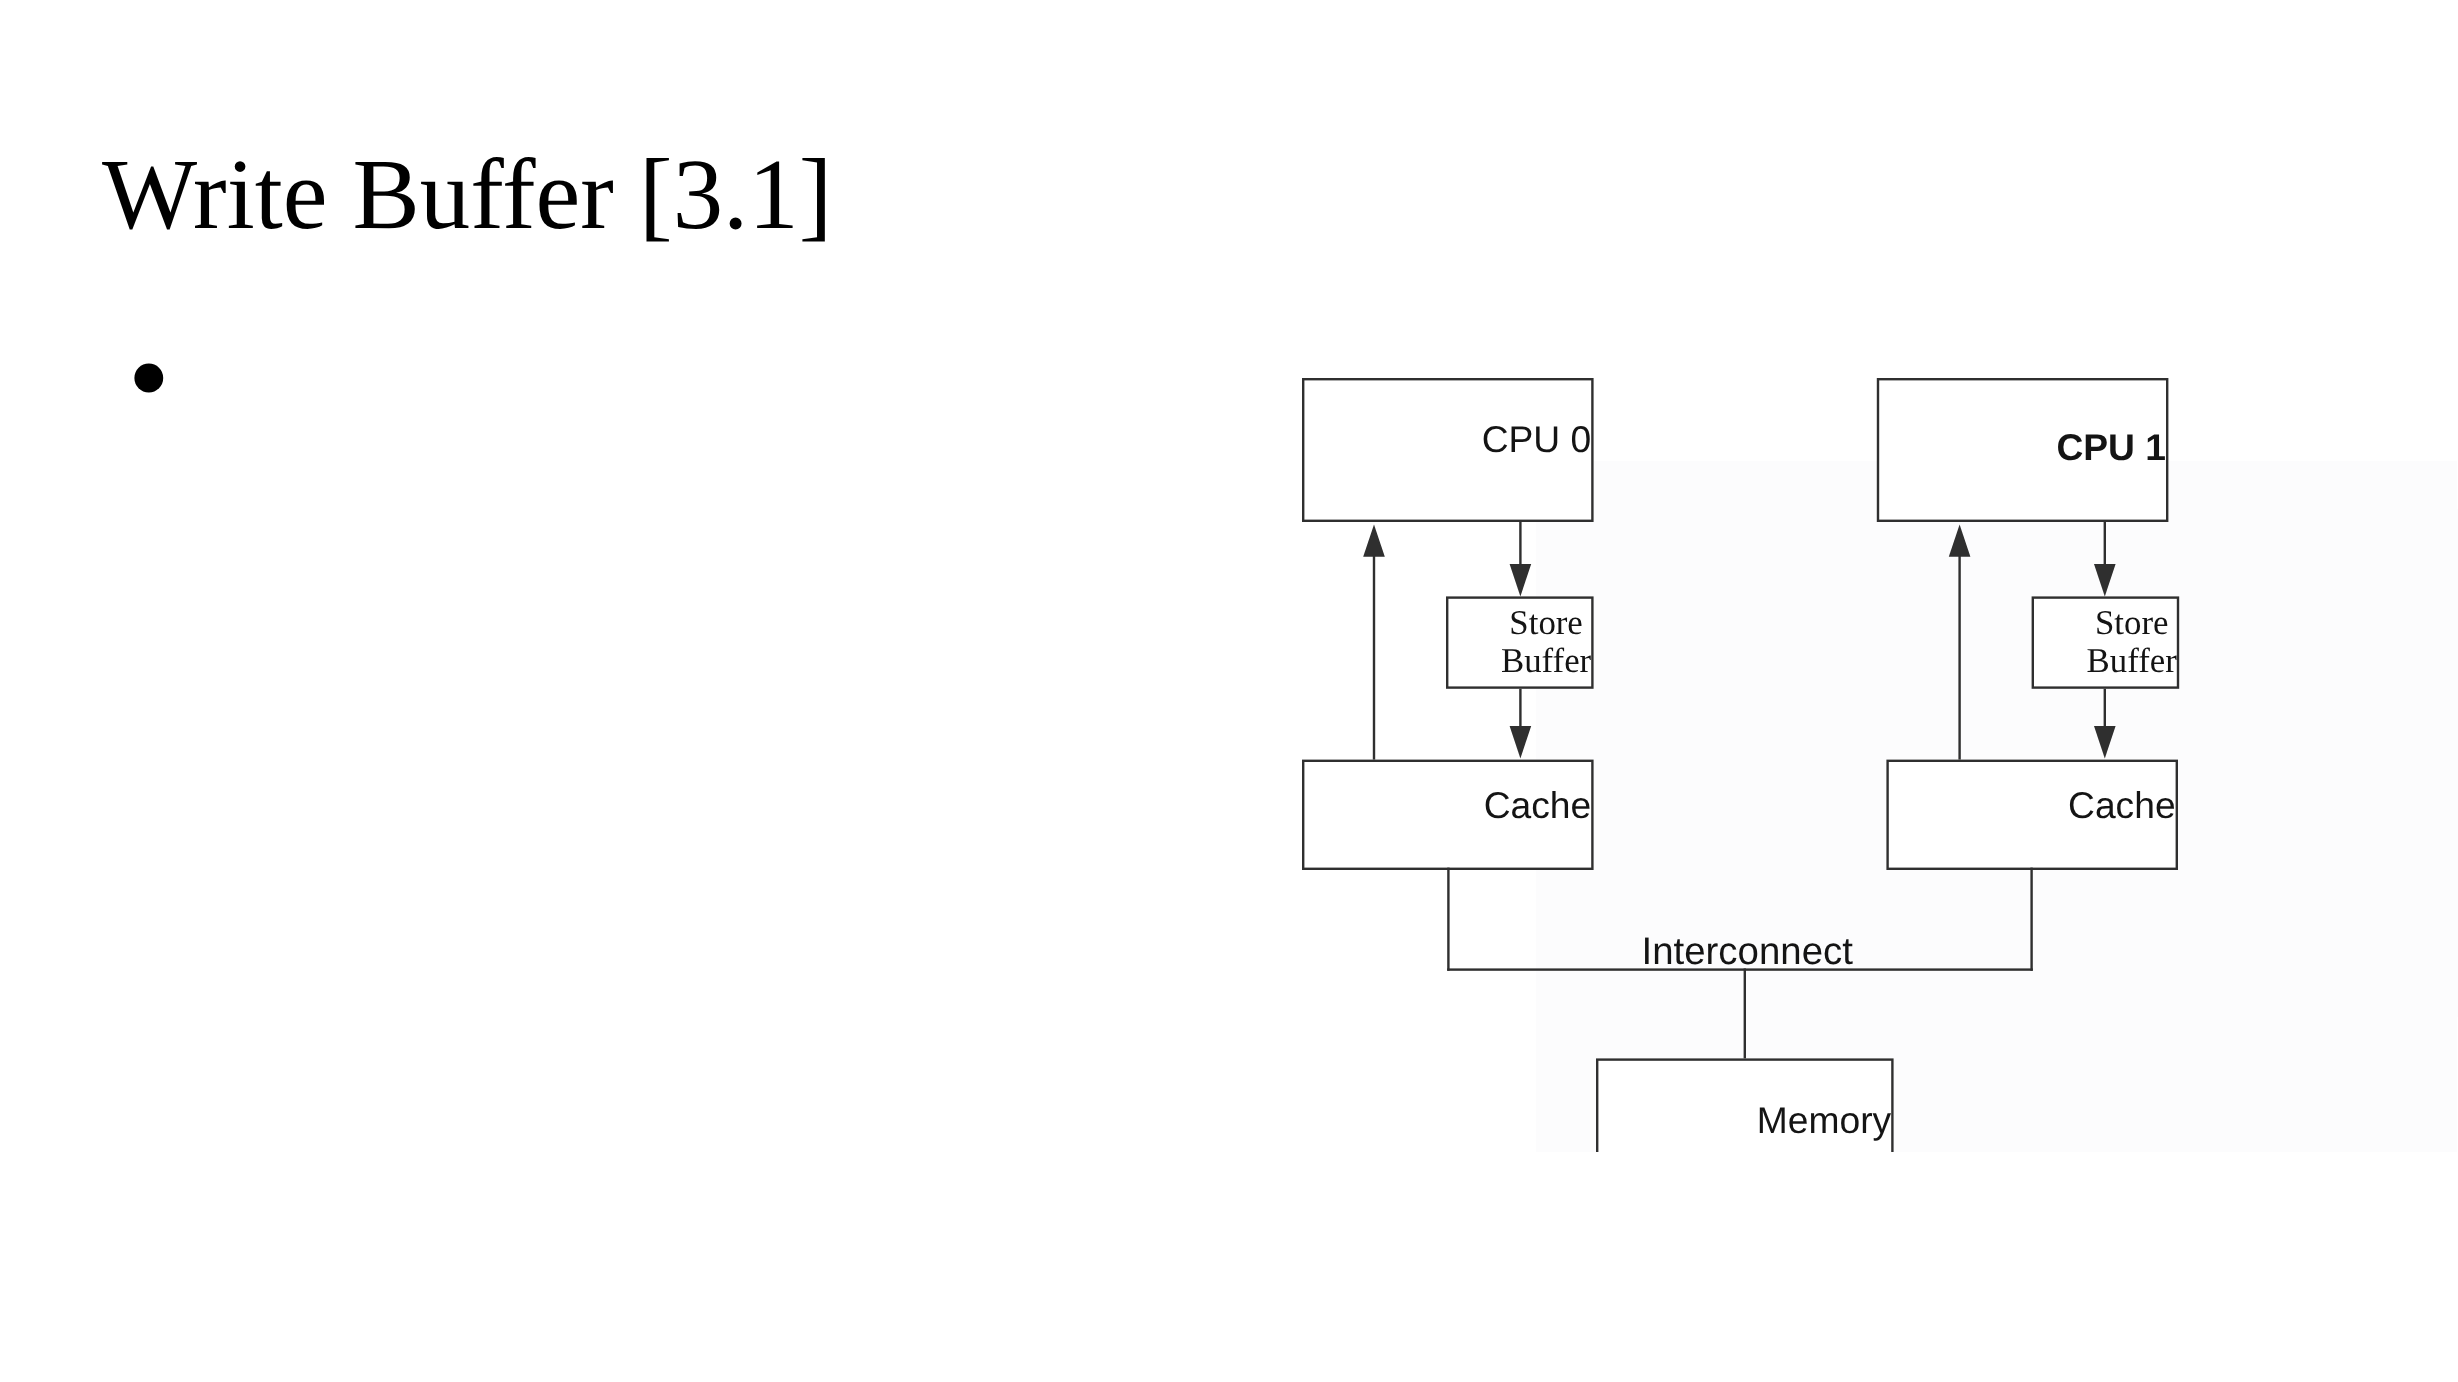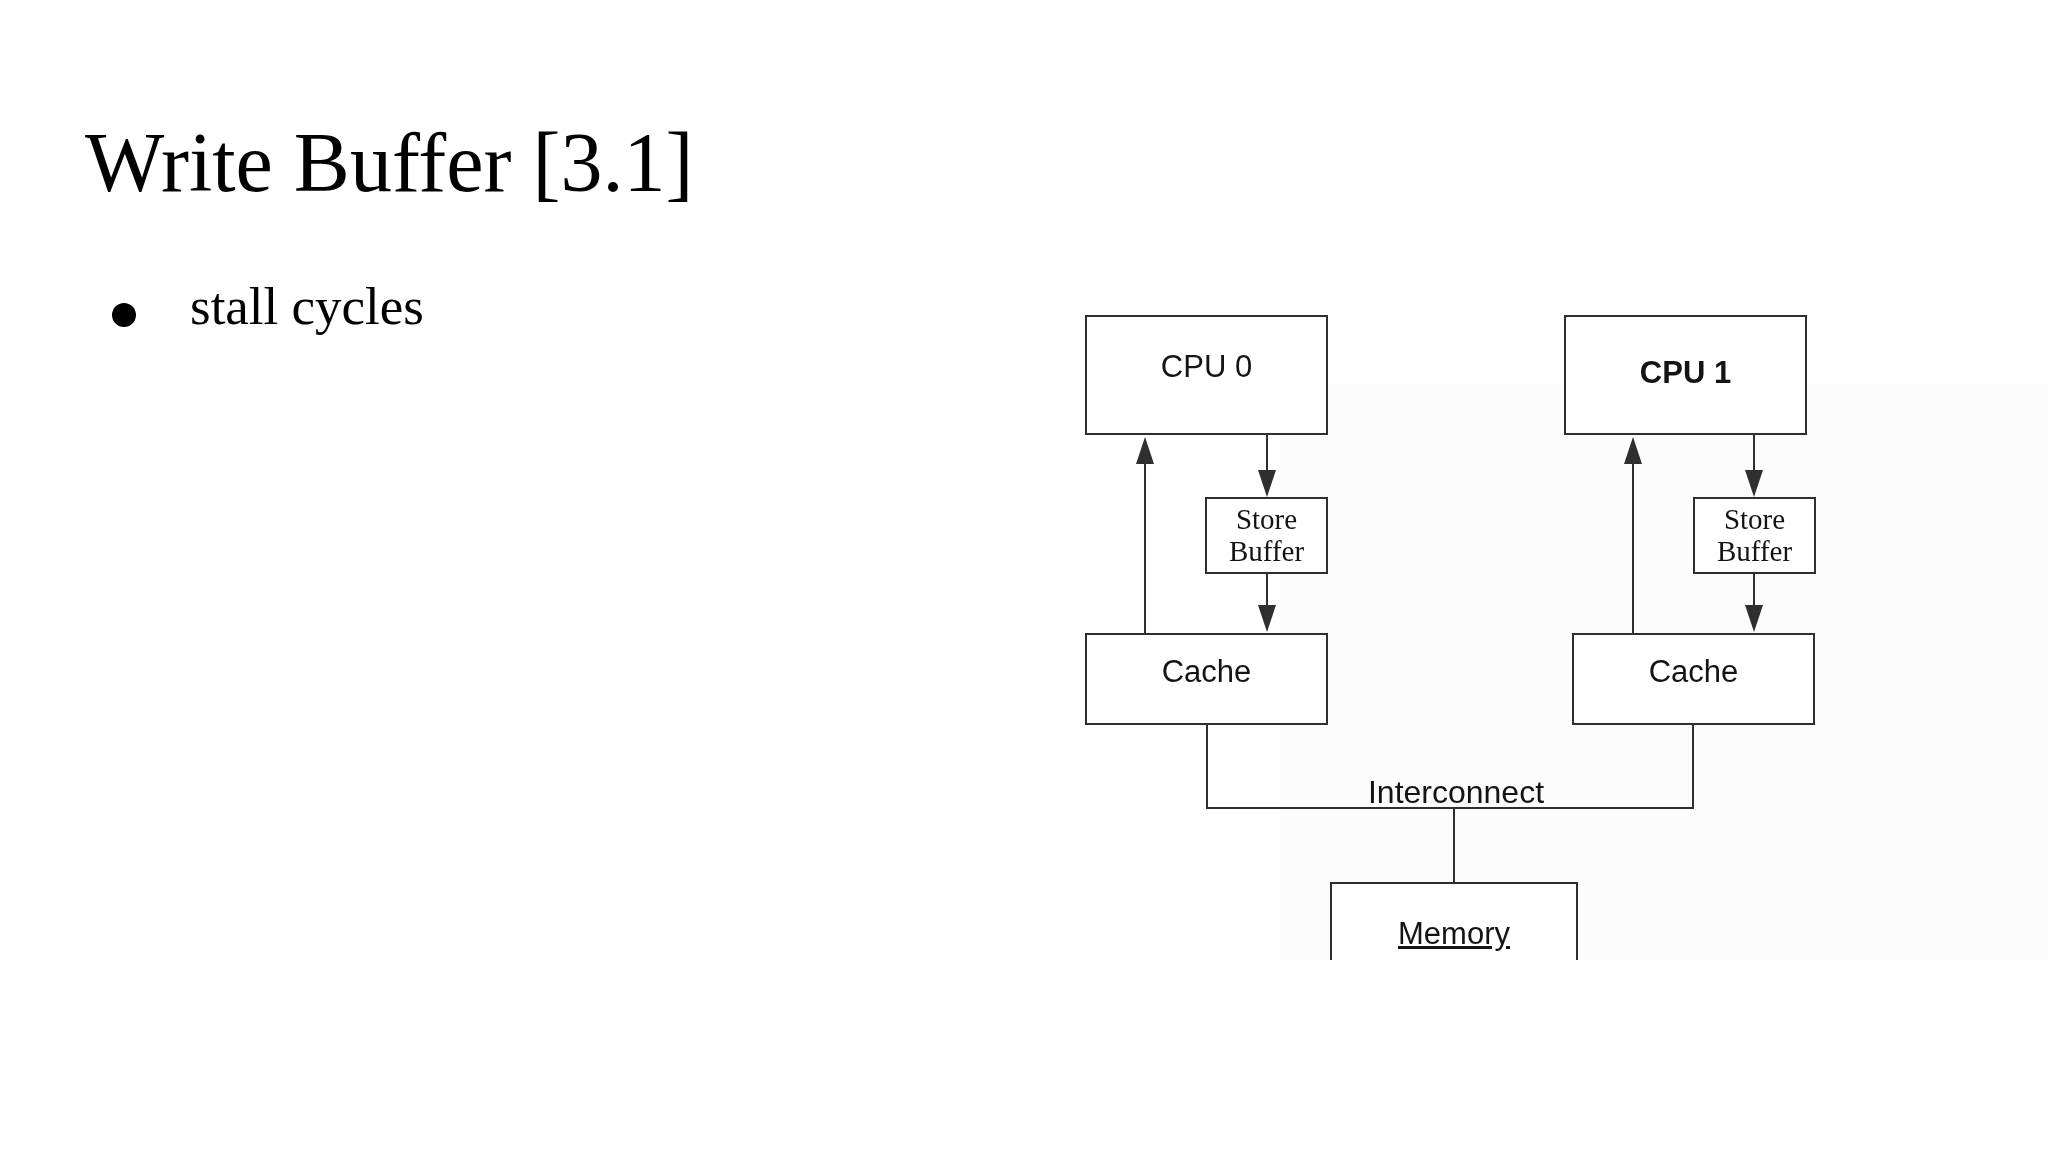--- a/index.html
+++ b/index.html
@@ -10,21 +10,21 @@
   .title{position:absolute;left:85px;top:121px;margin:0;
          font-family:"Liberation Serif","DejaVu Serif",serif;
          font-weight:400;font-size:84px;line-height:1;color:#000;white-space:nowrap;}
   .bullet-dot{position:absolute;left:112px;top:303px;width:24px;height:24px;border-radius:50%;
               background:#000;}
   .bullet-text{position:absolute;left:190px;top:270px;
                font-family:"Liberation Serif","DejaVu Serif",serif;
                font-size:53px;line-height:72px;color:#000;}
   .diagram{position:absolute;left:0;top:0;width:2048px;height:1152px;}
   .dbox{position:absolute;box-sizing:border-box;border:2px solid var(--line,#2f2f2f);
-        background:#ffffff;display:flex;align-items:center;justify-content:center;
+        background:#ffffff;display:flex;align-items:center;justify-content:flex-end;
         color:var(--text,#141414);}
   .dlabel{font-size:31px;line-height:1.1;text-align:center;}
   .dlabel.small{font-size:29px;line-height:1.1;white-space:pre-line;font-family:Liberation Serif, serif;}
   .vline{position:absolute;width:2px;background:var(--line,#2f2f2f);}
   .hline{position:absolute;height:2px;background:var(--line,#2f2f2f);}
   .arrow-up{position:absolute;width:0;height:0;
             border-left:9px solid transparent;border-right:9px solid transparent;
             border-bottom:27px solid var(--line,#2f2f2f);}
   .arrow-down{position:absolute;width:0;height:0;
               border-left:9px solid transparent;border-right:9px solid transparent;
@@ -36,21 +36,20 @@
 <body>
 
 <div class="slide">
 
   <div class="figure-bg"></div>
 
   <h1 class="title">Write Buffer [3.1]</h1>
 
   <div class="bullet-dot"></div>
   <div class="bullet-text">
-    <div>stall cycles</div>
   </div>
 
   <div class="diagram">
 
     <div class="dbox" style="left:1085px;top:315px;width:243px;height:120px;padding-bottom:16px;">
       <span class="dlabel">CPU 0</span>
     </div>
     <div class="dbox" style="left:1564px;top:315px;width:243px;height:120px;padding-bottom:4px;font-weight:bold;">
       <span class="dlabel">CPU 1</span>
     </div>
@@ -61,21 +60,21 @@
     <div class="dbox" style="left:1693px;top:497px;width:123px;height:77px;">
       <span class="dlabel small">Store
 Buffer</span>
     </div>
     <div class="dbox" style="left:1085px;top:633px;width:243px;height:92px;padding-bottom:14px;">
       <span class="dlabel">Cache</span>
     </div>
     <div class="dbox" style="left:1572px;top:633px;width:243px;height:92px;padding-bottom:14px;">
       <span class="dlabel">Cache</span>
     </div>
-    <div class="dbox" style="left:1330px;top:882px;width:248px;height:150px;padding-bottom:46px;text-decoration:underline;">
+    <div class="dbox" style="left:1330px;top:882px;width:248px;height:150px;padding-bottom:46px;">
       <span class="dlabel">Memory</span>
     </div>
 
     <div class="arrow-up" style="left:1136px;top:437px;"></div>
     <div class="vline" style="left:1144px;top:462px;height:171px;"></div>
 
     <div class="vline" style="left:1266px;top:435px;height:38px;"></div>
     <div class="arrow-down" style="left:1258px;top:470px;"></div>
 
     <div class="vline" style="left:1266px;top:574px;height:34px;"></div>

